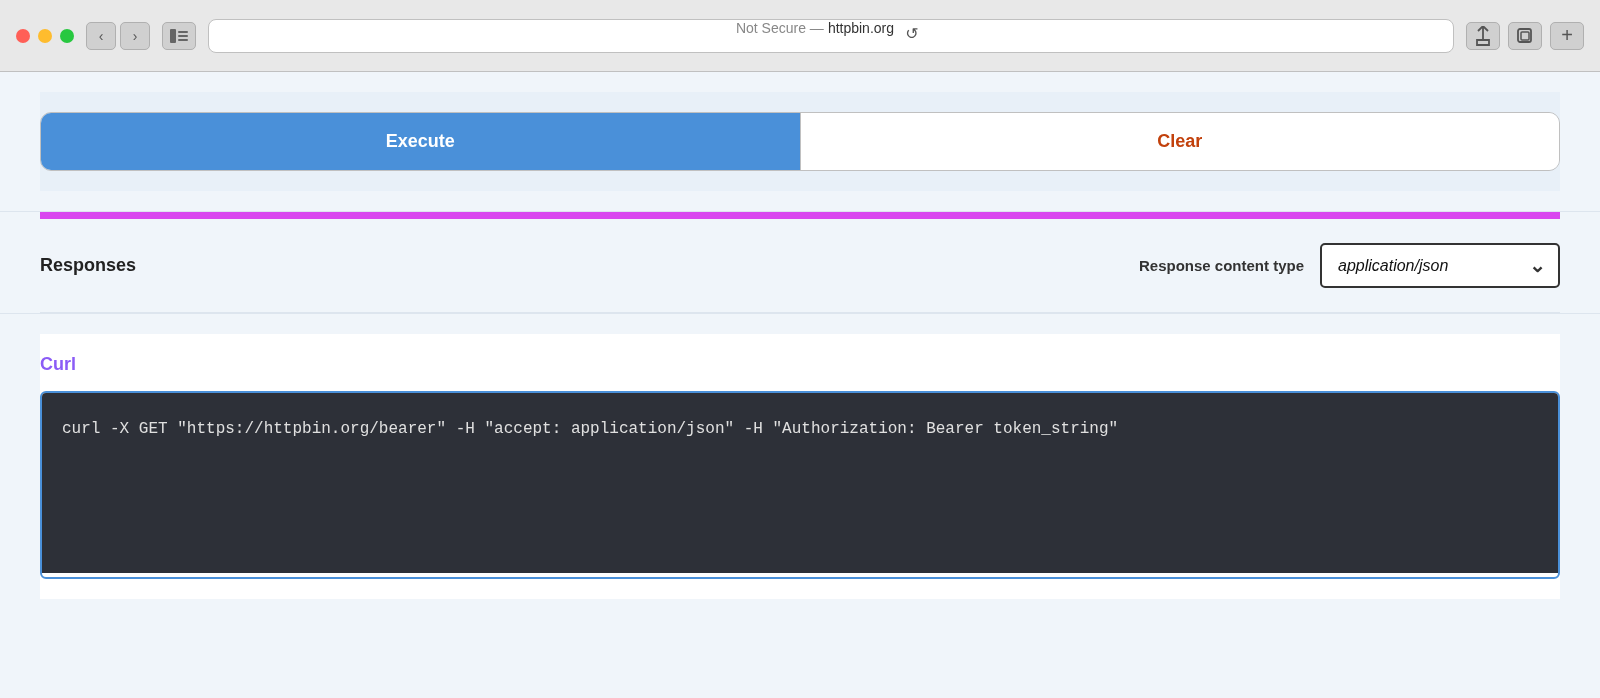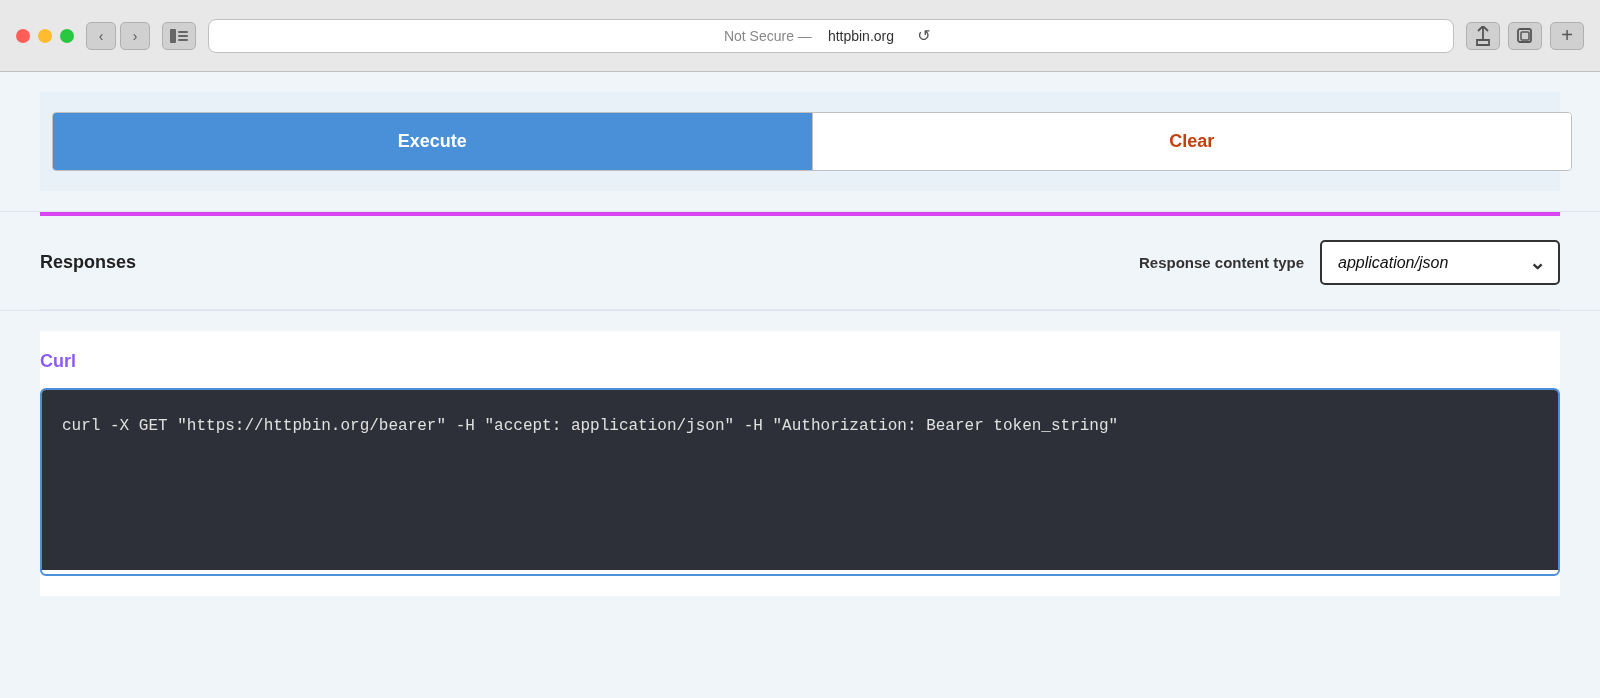--- a/index.html
+++ b/index.html
@@ -76,23 +76,23 @@
       color: #555;
     }
 
     .address-bar {
       flex: 1;
       height: 34px;
       background: white;
       border: 1px solid #c0c0c0;
       border-radius: 8px;
       display: flex;
-      align-items: center;
-      justify-content: center;
-      gap: 16px;
+      align-items: flex-start;
+      justify-content: center;
+      gap: 4px;
       font-size: 14px;
       color: #333;
       padding: 0 12px;
     }
 
     .reload-btn {
       width: 28px;
       height: 28px;
       display: flex;
       align-items: center;
@@ -133,24 +133,23 @@
     .action-buttons-section {
       background: #e8f0f8;
       padding: 20px 0;
       margin-bottom: 20px;
     }
 
     .action-buttons-row {
       display: flex;
       gap: 0;
       width: 100%;
-      border-radius: 4px;
+      border-radius: 11px;
       overflow: hidden;
       border: 1px solid #c0c0c0;
-      margin-left: 12px;
     }
 
     .btn-execute {
       flex: 1;
       padding: 18px;
       background: #4a90d9;
       color: white;
       font-size: 18px;
       font-weight: 700;
       border: none;
@@ -168,21 +167,21 @@
       border: none;
       border-left: 1px solid #c0c0c0;
       cursor: pointer;
       text-align: center;
     }
 
     
     .responses-section {
       background: white;
       padding: 24px 0;
-      border-top: 4px solid #d946ef;
+      border-top: 7px solid #d946ef;
       border-bottom: 1px solid #dde5ee;
       display: flex;
       align-items: center;
       justify-content: space-between;
       margin-bottom: 20px;
     }
 
     .responses-title {
       font-size: 18px;
       font-weight: 800;

